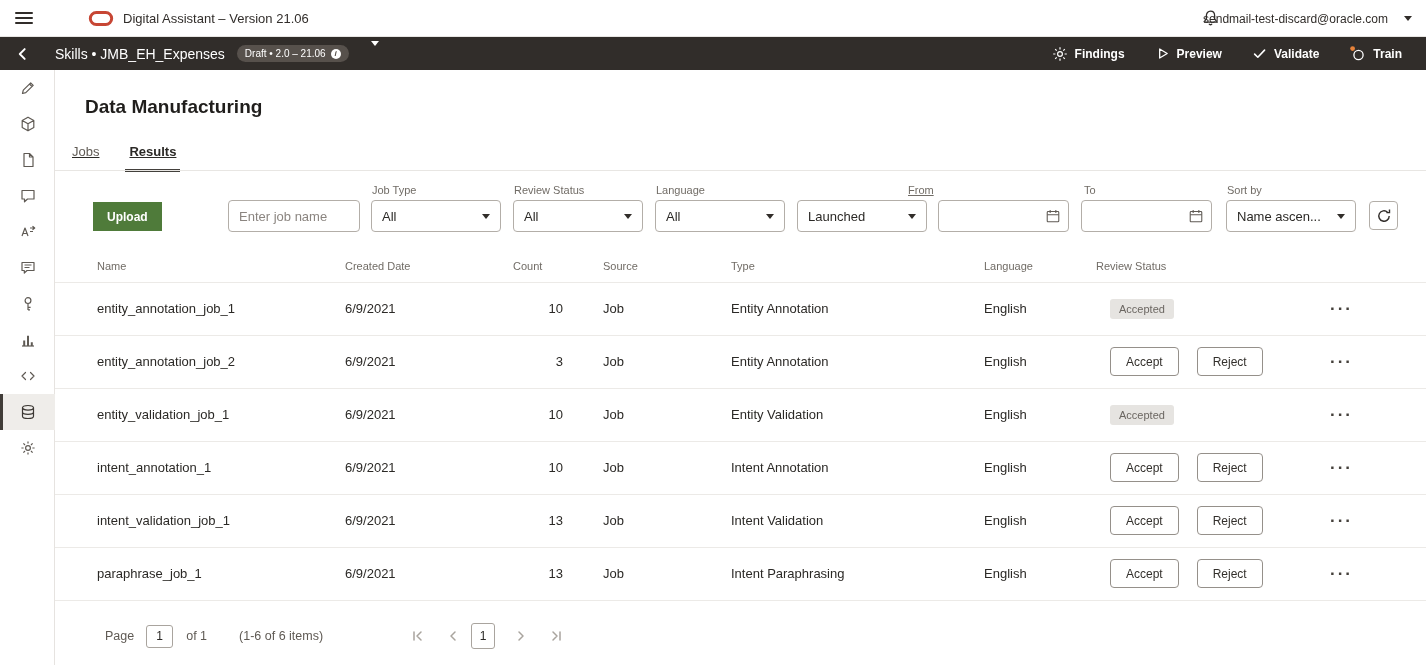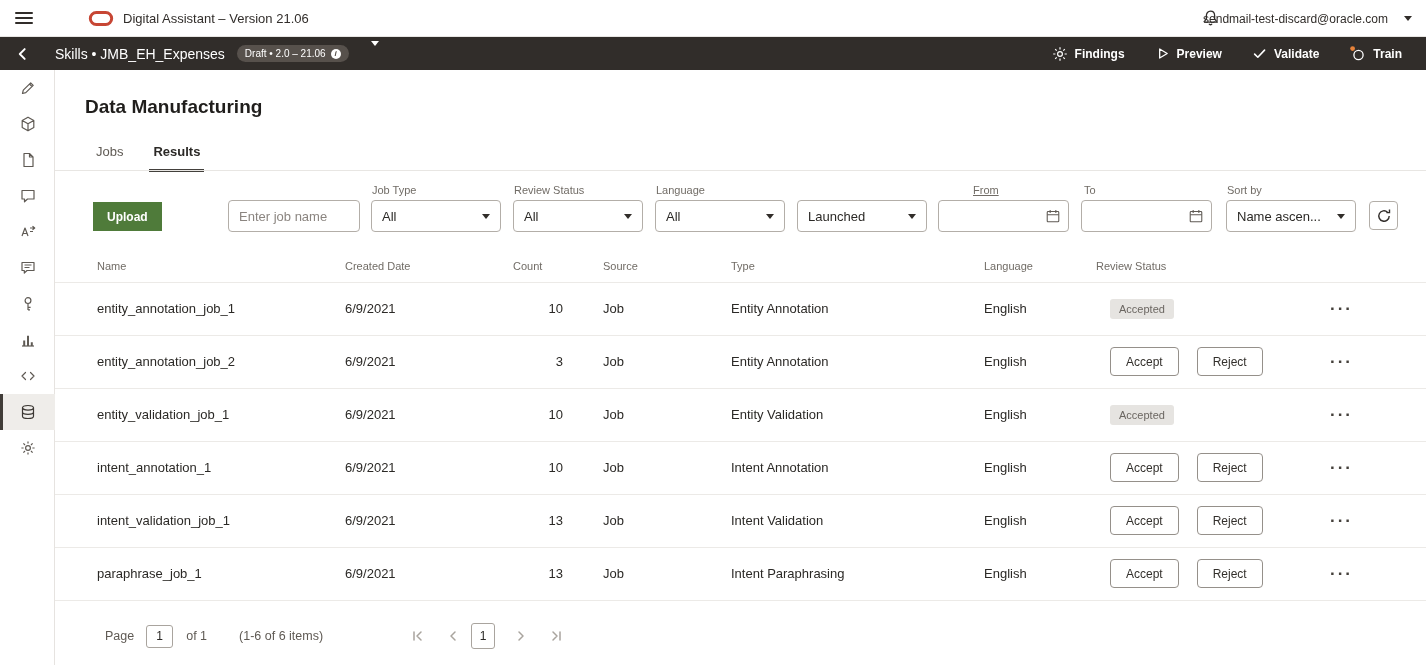--- a/index.html
+++ b/index.html
@@ -29,21 +29,21 @@
   .appbar-action { background:none; border:none; color:#fff; font-size:12px; font-weight:bold; display:flex; align-items:center; gap:7px; cursor:pointer; }
 
   
   .sidebar { position:absolute; top:70px; left:0; bottom:0; width:55px; background:#fff; border-right:1px solid #e6e3e0; }
   .side-item { width:55px; height:36px; display:flex; align-items:center; justify-content:center; cursor:pointer; }
   .side-item.selected { background:#efedea; box-shadow:inset 3px 0 0 #403c38; }
 
   
   .content { position:absolute; top:70px; left:55px; right:0; bottom:0; background:#fff; }
   .page-title { position:absolute; left:30px; top:26px; font-size:19px; font-weight:bold; color:#201e1c; }
-  .tabs { position:absolute; left:37px; top:68px; display:flex; gap:22px; }
+  .tabs { position:absolute; left:13px; top:68px; display:flex; gap:22px;text-decoration:underline; }
   .tab { font-size:13px; color:#5f5a54; padding:6px 4px 10px 4px; cursor:pointer; border-bottom:3px solid transparent; }
   .tab.active { color:#2b2926; font-weight:bold; border-bottom-color:#43403c; }
   .tabs-divider { position:absolute; left:0; right:0; top:100px; height:1px; background:#e8e6e3; }
 
   
   .filter-label { position:absolute; top:114px; font-size:11px; color:#716c66; }
   .btn-upload { position:absolute; left:38px; top:132px; height:29px; padding:0 13px; background:#4f7b3a; border:1px solid #4f7b3a; border-radius:0; color:#fff; font-size:12px; font-weight:bold; cursor:pointer; }
   .text-input { position:absolute; top:130px; height:32px; border:1px solid #b3aea8; border-radius:4px; font-size:13px; padding:0 10px; color:#2b2926; font-family:inherit; }
   .text-input::placeholder { color:#8b8580; }
   .select { position:absolute; top:130px; height:32px; border:1px solid #b3aea8; border-radius:4px; background:#fff; display:flex; align-items:center; padding:0 10px; font-size:13px; color:#2b2926; cursor:pointer; }
@@ -236,21 +236,21 @@
     <div class="select" style="left:600px; width:130px;">
       <span class="val">All</span>
       <span class="caret"></span>
     </div>
 
     <div class="select" style="left:742px; width:130px;">
       <span class="val">Launched</span>
       <span class="caret"></span>
     </div>
 
-    <span class="filter-label" style="left:918px;text-decoration:underline;">From</span>
+    <span class="filter-label" style="left:853px;text-decoration:underline;">From</span>
     <div class="datefield" style="left:883px; width:131px;">
       <input value="" style="">
       <button class="cal-btn">
         <svg width="16" height="16" viewBox="0 0 18 18">
             <rect x="2.5" y="4" width="13" height="11.5" rx="1" fill="none" stroke="#5f5a54" stroke-width="1.2"></rect>
             <path d="M2.5 7.5h13M5.8 2.3v3.2M12.2 2.3v3.2" fill="none" stroke="#5f5a54" stroke-width="1.2"></path>
           </svg>
       </button>
     </div>
 

